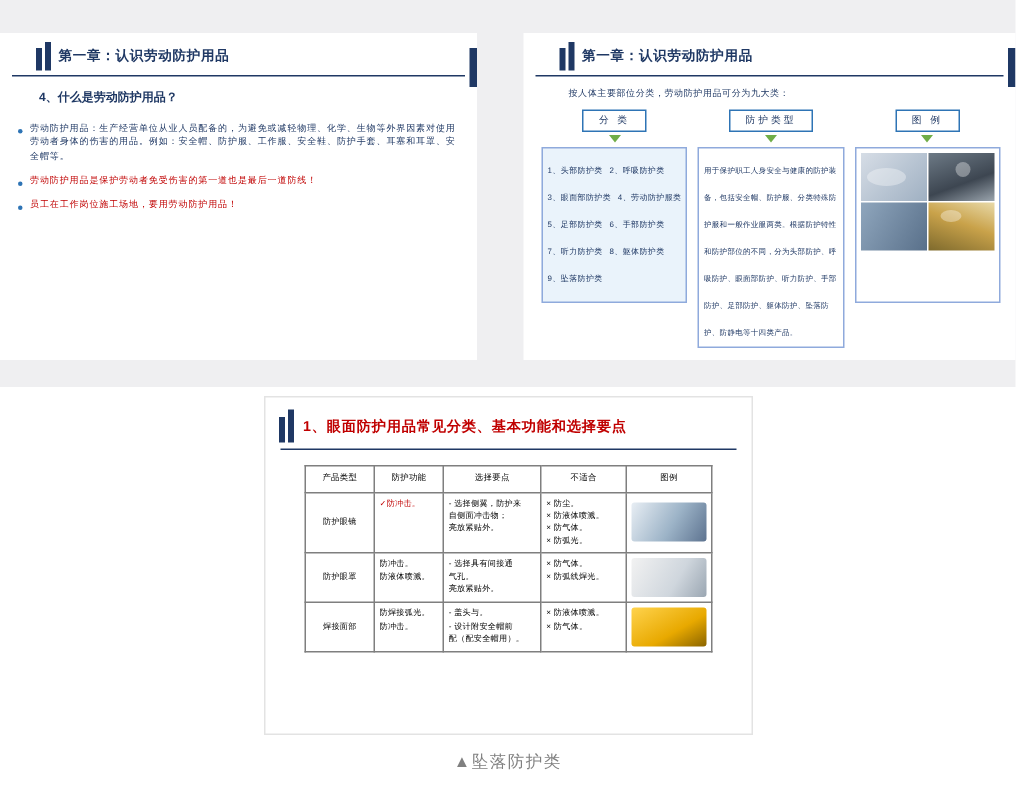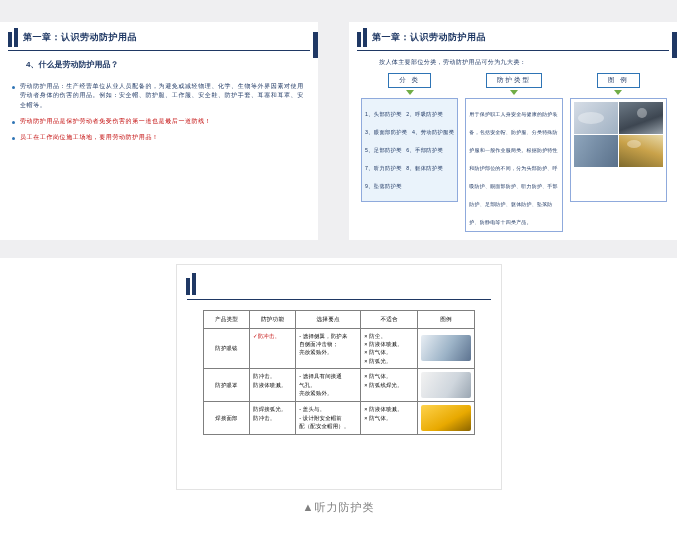--- a/index.html
+++ b/index.html
@@ -32,20 +32,21 @@
     position: absolute;
     background: #ffffff;
     box-sizing: border-box;
     overflow: hidden;
   }
   .slide-title {
     display: flex;
     align-items: center;
     gap: 5px;
     padding: 6px 8px 2px 8px;
+    margin-left: 16px;
   }
   .bar-group {
     display: flex;
     align-items: flex-end;
     gap: 2px;
   }
   .bar {
     width: 4px;
     background: #1f3864;
   }
@@ -359,20 +360,21 @@
 
     <div class="corner-bar" style="right:0; top:10px; height:26px;"></div>
   </div>
 
   <div class="slide" id="slide3">
     <div class="s3-title">
       <span class="bar-group">
         <span class="bar b1" style="height:17px;"></span>
           <span class="bar b2" style="height:22px;"></span>
       </span>
+      <span class="title-text">1、眼面防护用品常见分类、基本功能和选择要点</span>
     </div>
     <div class="t-rule"></div>
 
     <table class="matrix">
       <colgroup>
         <col style="width:17%">
           <col style="width:17%">
           <col style="width:24%">
           <col style="width:21%">
           <col style="width:21%">
@@ -445,15 +447,15 @@
             <span class="li-line xx">× 防气体。</span>
           </td>
           <td class="ctr">
             <div class="cell-img img-helmet"></div>
           </td>
         </tr>
       </tbody>
     </table>
   </div>
 
-  <div class="caption">▲听力防护类</div>
+  <div class="caption">▲坠落防护类</div>
 
 </div>
 
 </body></html>

